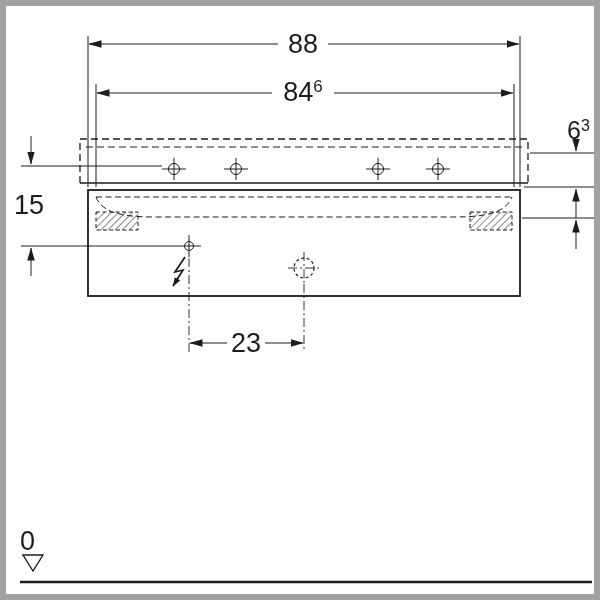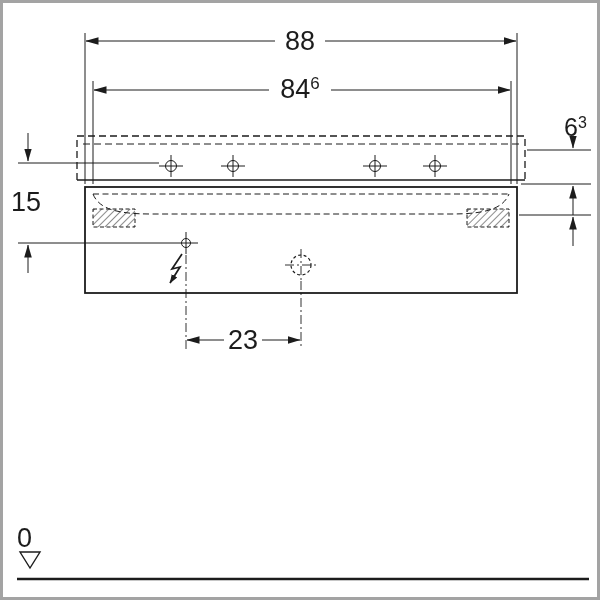--- a/index.html
+++ b/index.html
@@ -5,21 +5,21 @@
   html, body {
     margin: 0;
     padding: 0;
     background: #ffffff;
     font-family: "Liberation Sans", sans-serif;
   }
   .canvas {
     width: 600px;
     height: 600px;
     box-sizing: border-box;
-    border: 3px solid #a3a3a3;
+    border: 6px solid #a3a3a3;
     background: #ffffff;
     position: relative;
     overflow: hidden;
   }
   svg { display: block; }
   .thin   { stroke: #1c1c1c; stroke-width: 1;   fill: none; }
   .med    { stroke: #1c1c1c; stroke-width: 1.3; fill: none; }
   .thick  { stroke: #1c1c1c; stroke-width: 1.8; fill: none; }
   .floor  { stroke: #1c1c1c; stroke-width: 2.6; fill: none; }
   .dash   { stroke-dasharray: 7 4; }

